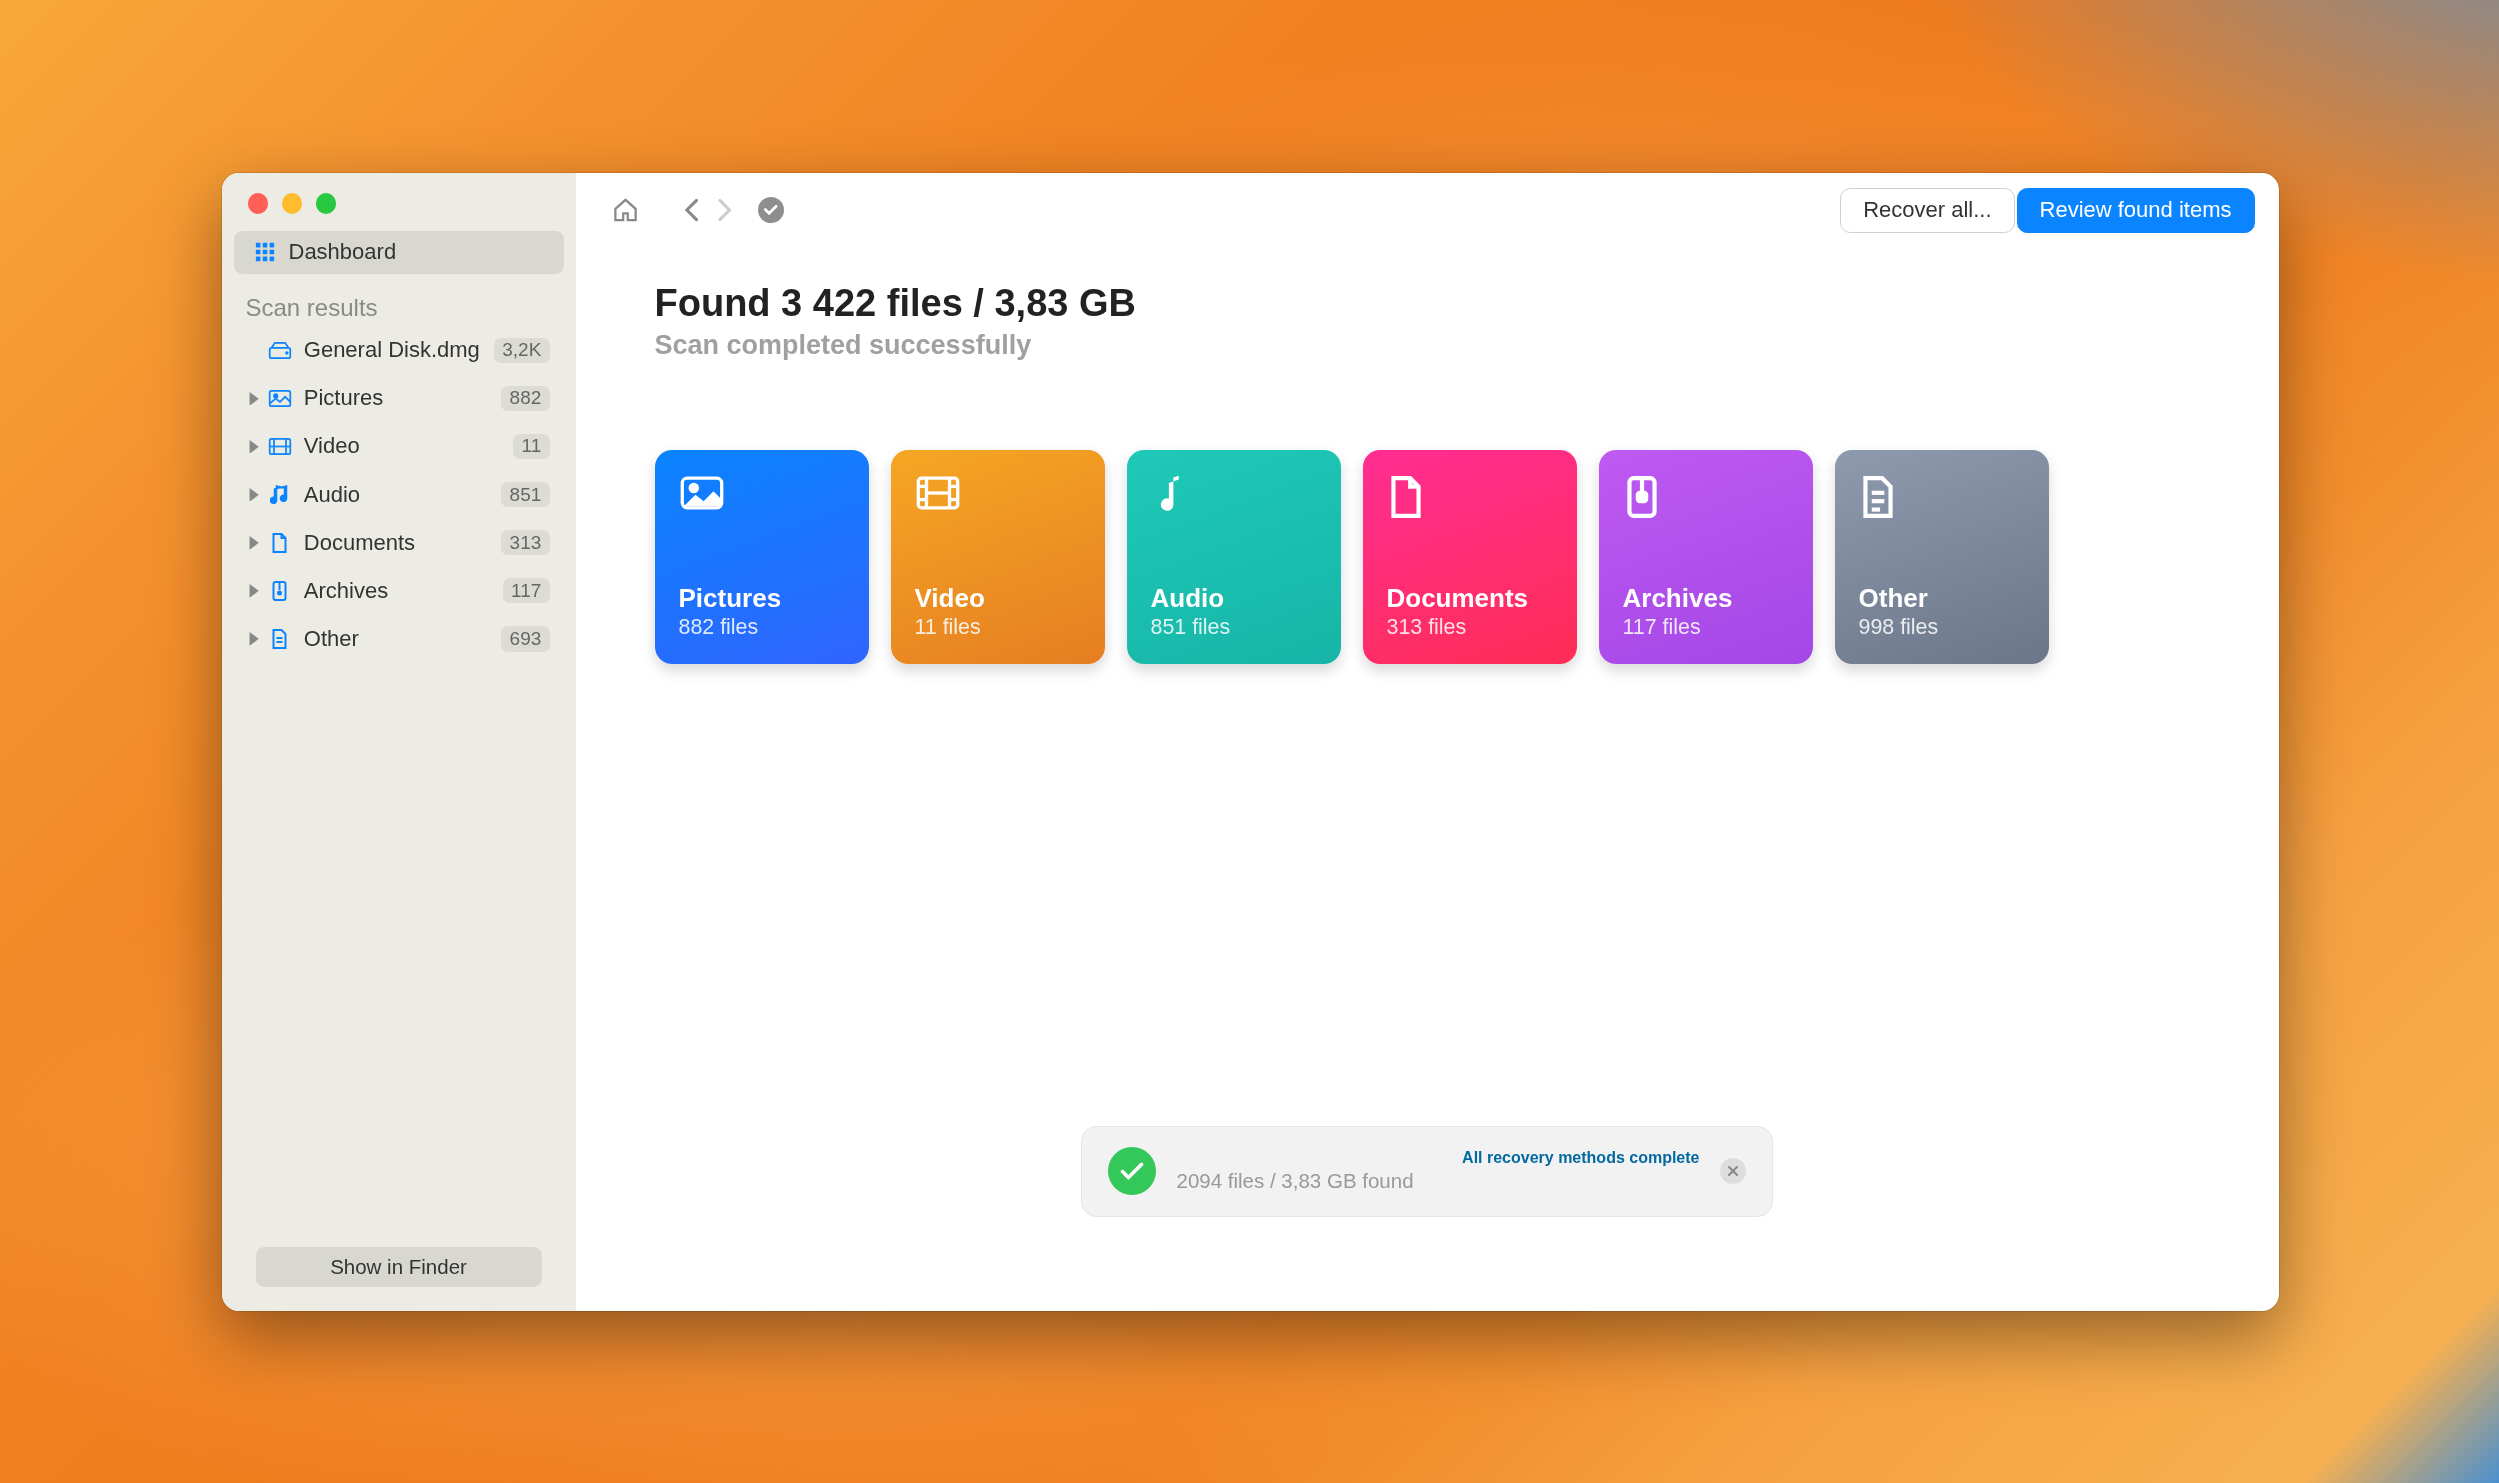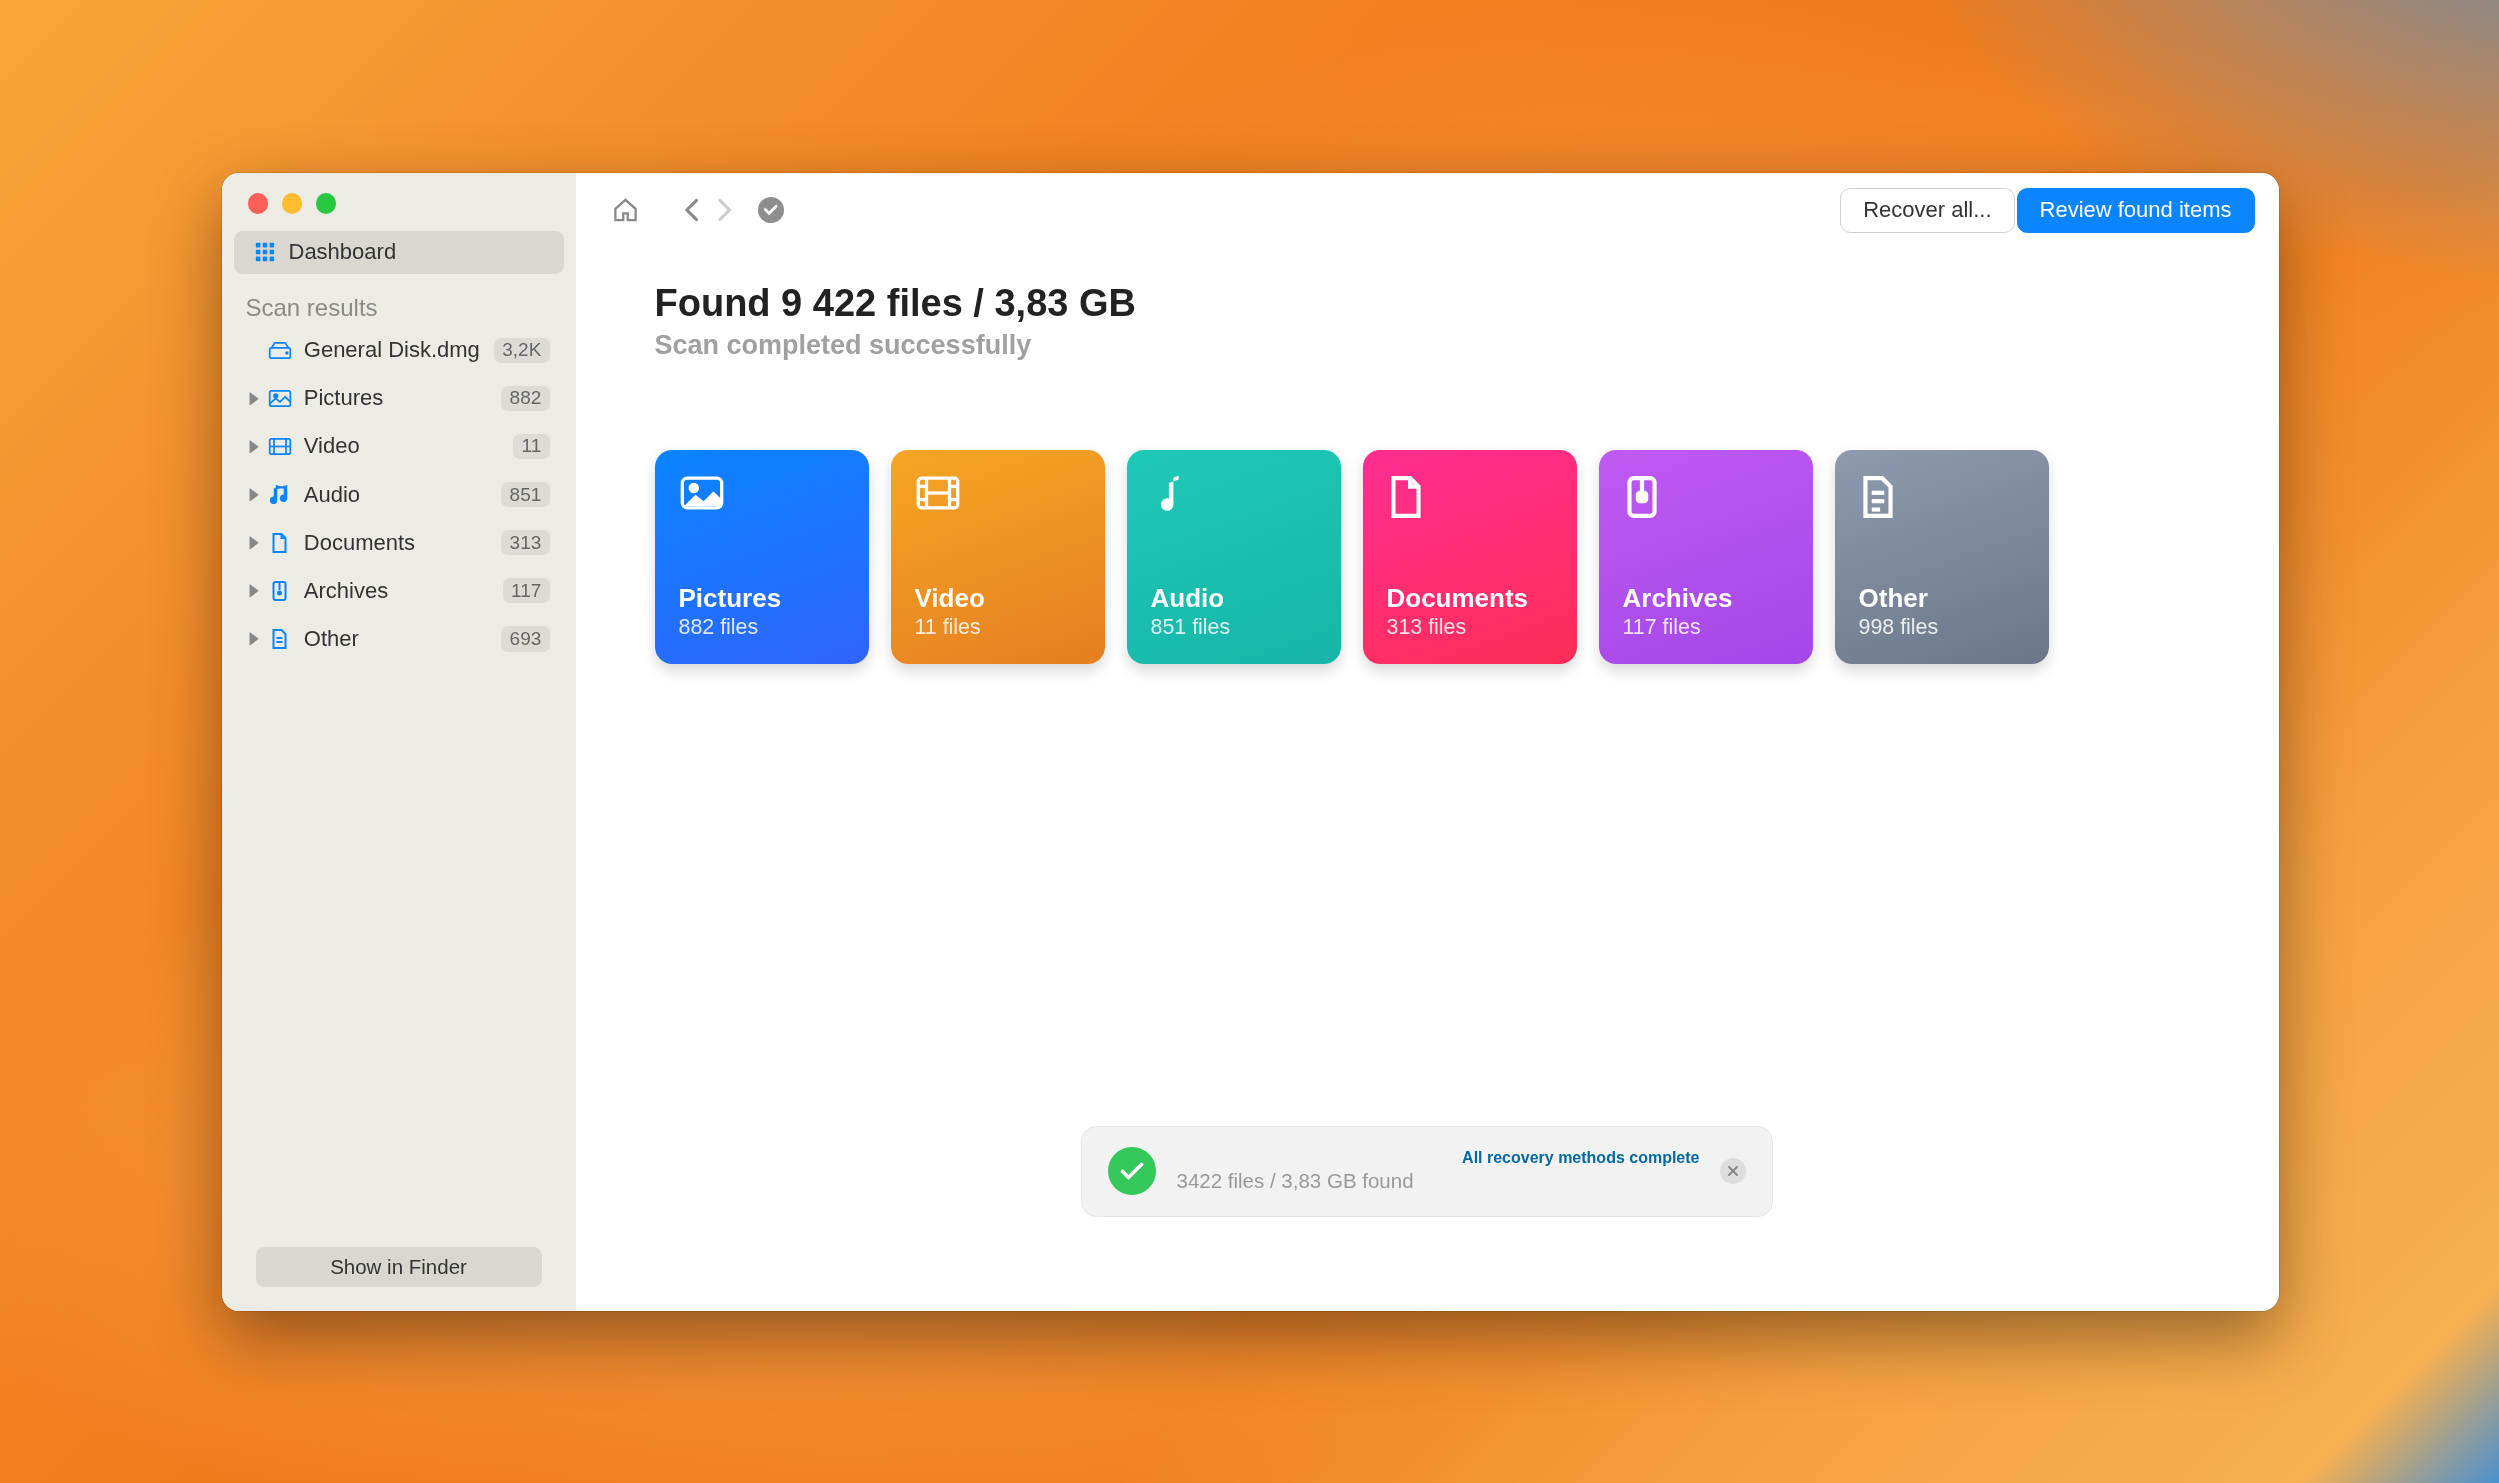--- a/index.html
+++ b/index.html
@@ -446,21 +446,21 @@
         <svg width="15.4" height="12" viewBox="0 0 14 11" fill="none" stroke="#fff" stroke-width="2.5" stroke-linecap="round">
             <path d="M2 5 L5.5 8.5 L12 2"></path>
           </svg>
       </div>
       <div class="spacer"></div>
       <button class="btn">Recover all...</button>
       <button class="btn primary">Review found items</button>
     </div>
 
     <div class="content">
-      <div class="headline">Found 9 422 files / 3,83 GB</div>
+      <div class="headline">Found 3 422 files / 3,83 GB</div>
       <div class="subhead">Scan completed successfully</div>
 
       <div class="cards" id="cards">
           <div class="card" style="background: linear-gradient(160deg, rgb(10, 132, 255), rgb(48, 100, 255));">
             <div class="c-icon"><svg width="46" height="38" viewBox="0 0 28 22" fill="none" stroke="#fff" stroke-width="2">
                 <rect x="2" y="2" width="24" height="18" rx="3"></rect>
                 <circle cx="9" cy="8" r="2.2" fill="#fff"></circle>
                 <path d="M3 19 L10 12 L15 16 L21 10 L26 15 L26 19 Z" fill="#fff" stroke="none"></path>
               </svg></div>
             <div class="c-title">Pictures</div>
@@ -518,21 +518,21 @@
     </div>
 
     <div class="toast">
       <div class="check-circle">
         <svg width="24" height="19" viewBox="0 0 20 16" fill="none" stroke="#fff" stroke-width="3" stroke-linecap="round">
             <path d="M2 8 L7 13 L18 2"></path>
           </svg>
       </div>
       <div class="toast-body">
         <div class="toast-title">All recovery methods complete</div>
-        <div class="toast-sub">3422 files / 3,83 GB found</div>
+        <div class="toast-sub">2094 files / 3,83 GB found</div>
       </div>
       <div class="close">
         <svg width="12" height="12" viewBox="0 0 12 12" stroke="#888" stroke-width="2" stroke-linecap="round">
             <path d="M2 2 L10 10 M10 2 L2 10"></path>
           </svg>
       </div>
     </div>
   </div>
 </div>
 

